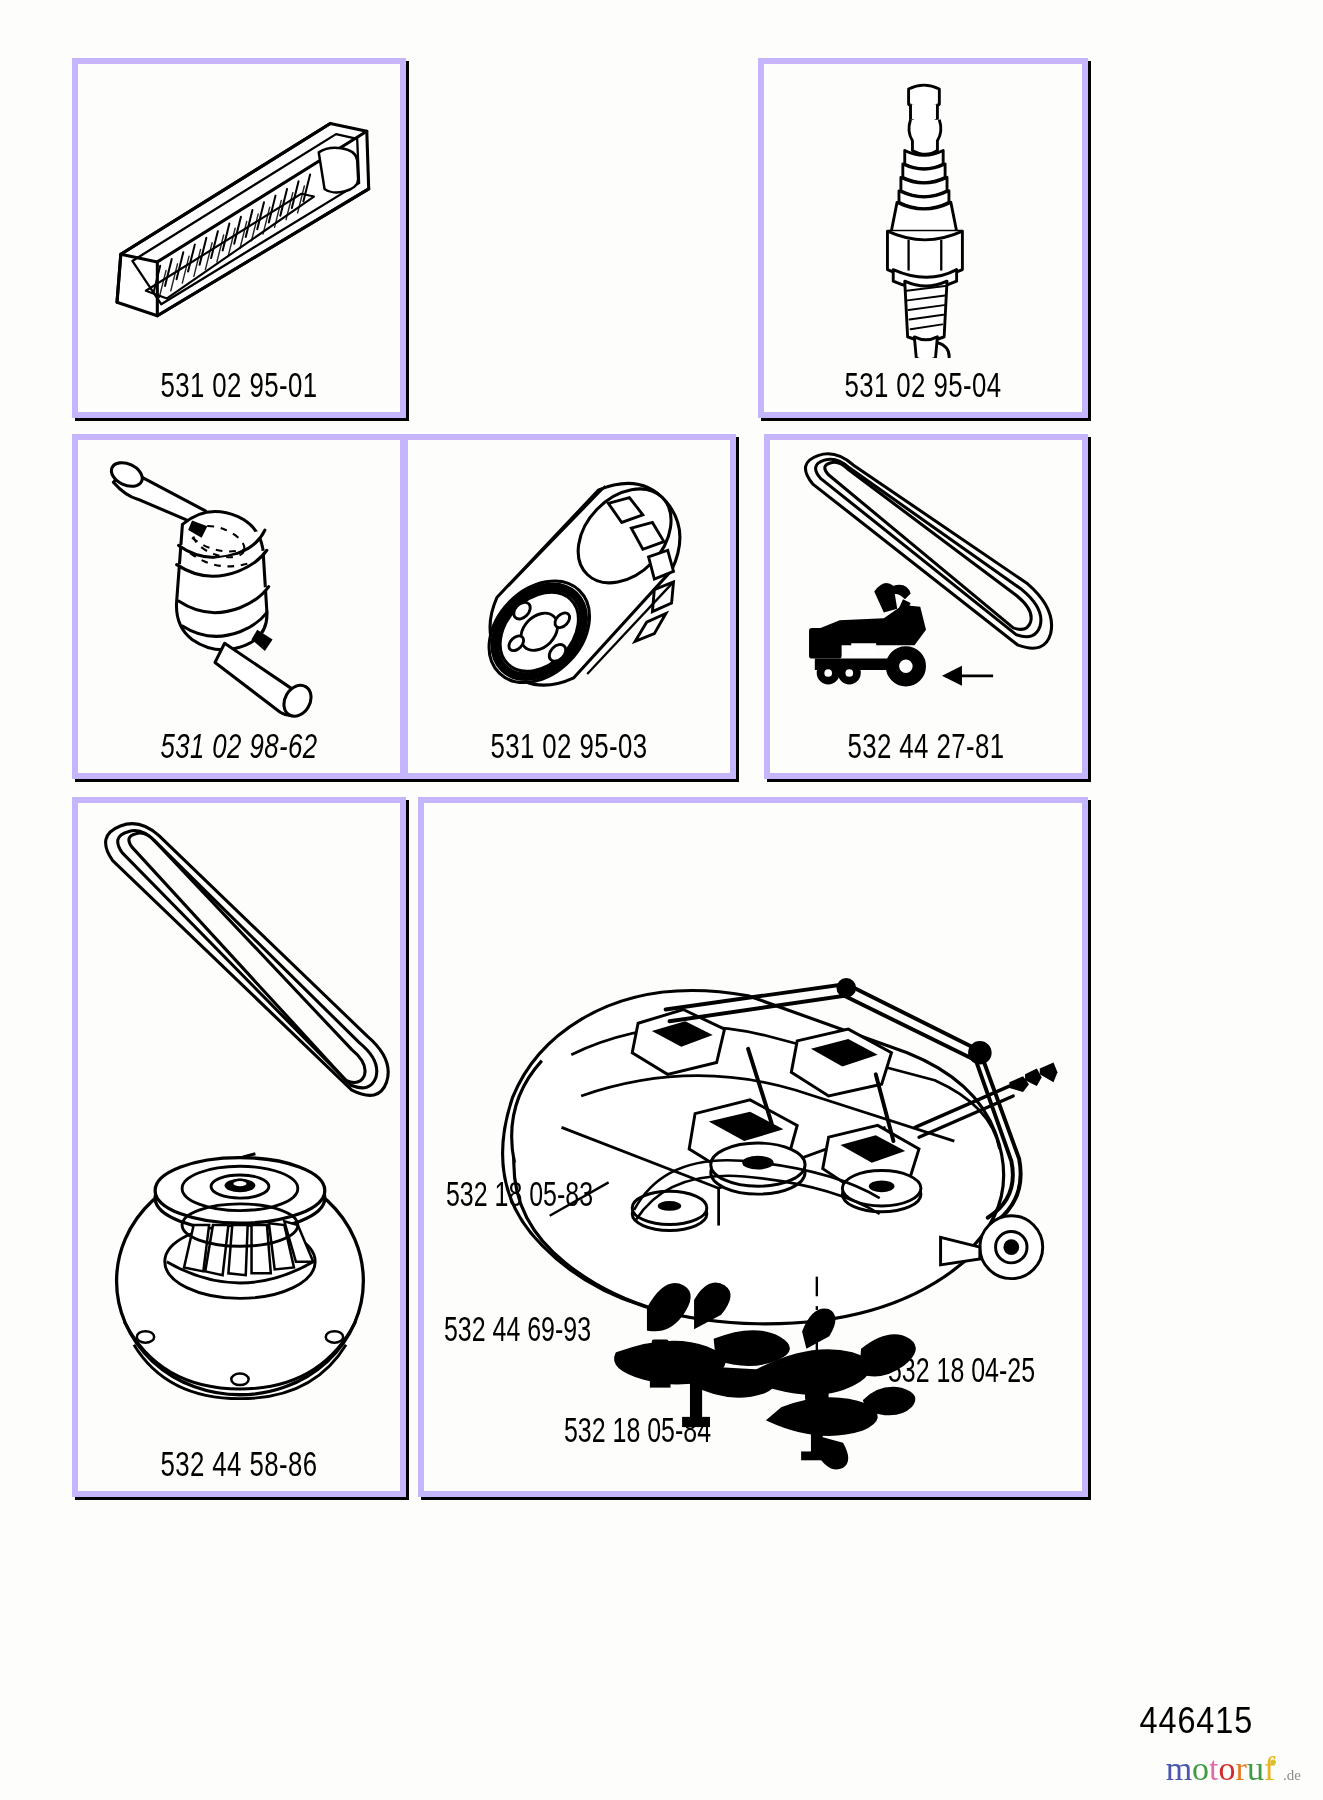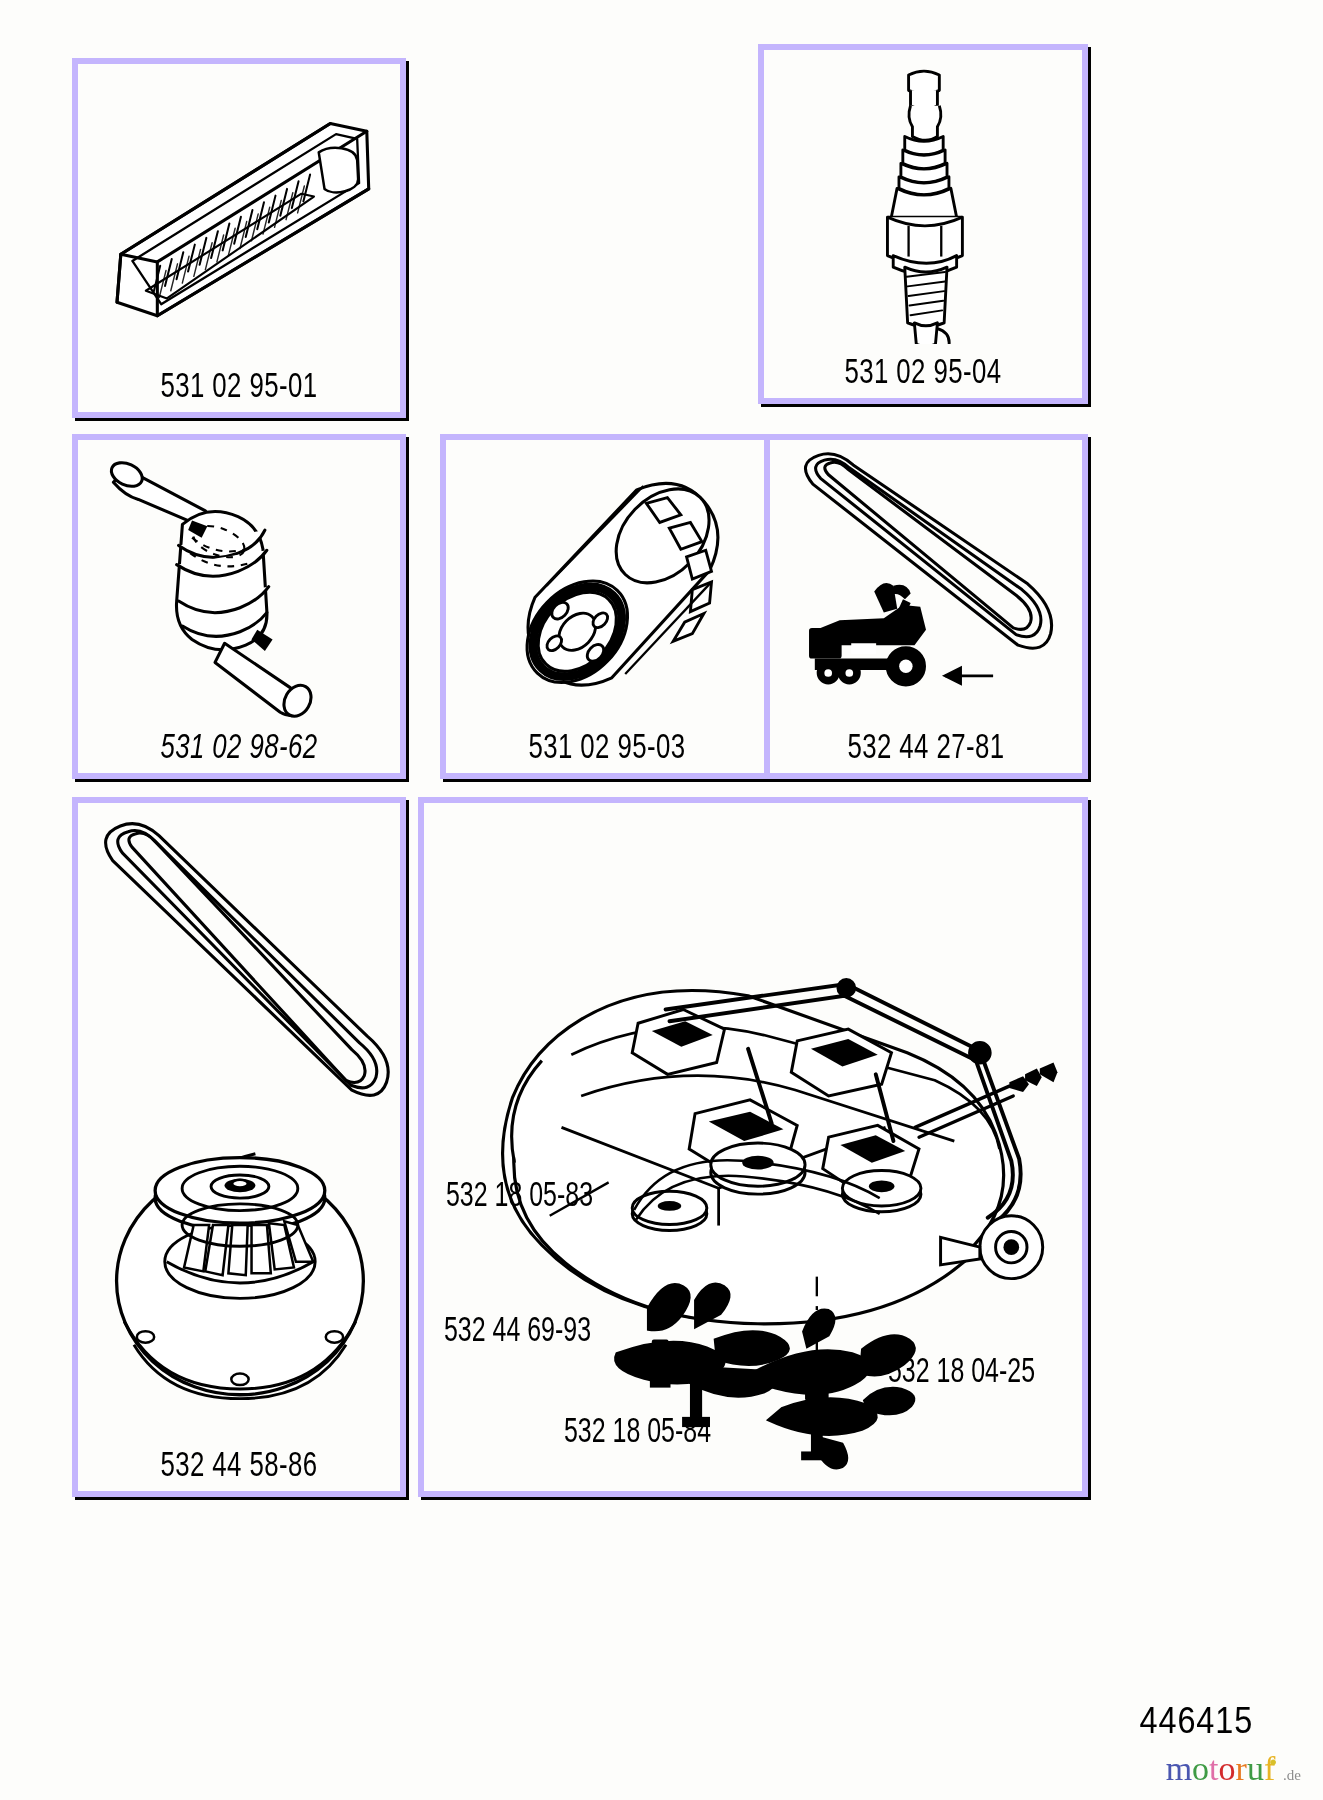--- a/index.html
+++ b/index.html
@@ -36,23 +36,23 @@
     font-size: 30px;
     font-weight: 400;
     letter-spacing: 0.5px;
     color: #000;
     transform: scaleX(0.86) scaleY(1.18);
     white-space: nowrap;
   }
 
   
   #panel-air-filter      { left: 72px;  top: 58px;   width: 334px; height: 360px; }
-  #panel-spark-plug      { left: 758px; top: 44px;   width: 330px; height: 360px; }
+  #panel-spark-plug      { left: 758px; top: 58px;   width: 330px; height: 360px; }
   #panel-fuel-filter     { left: 72px;  top: 434px;  width: 334px; height: 345px; font-style: italic; }
-  #panel-oil-filter      { left: 440px; top: 434px;  width: 334px; height: 345px; text-decoration: underline; }
+  #panel-oil-filter      { left: 402px; top: 434px;  width: 334px; height: 345px; text-decoration: underline; }
   #panel-drive-belt      { left: 764px; top: 434px;  width: 324px; height: 345px; text-decoration: underline; }
   #panel-mandrel         { left: 72px;  top: 797px;  width: 334px; height: 700px; }
   #panel-deck            { left: 418px; top: 797px;  width: 670px; height: 700px; }
 
   
   #panel-deck .panel-art { bottom: 0; }
   #panel-mandrel .panel-art { bottom: 54px; }
 
   .float-label {
     position: absolute;

